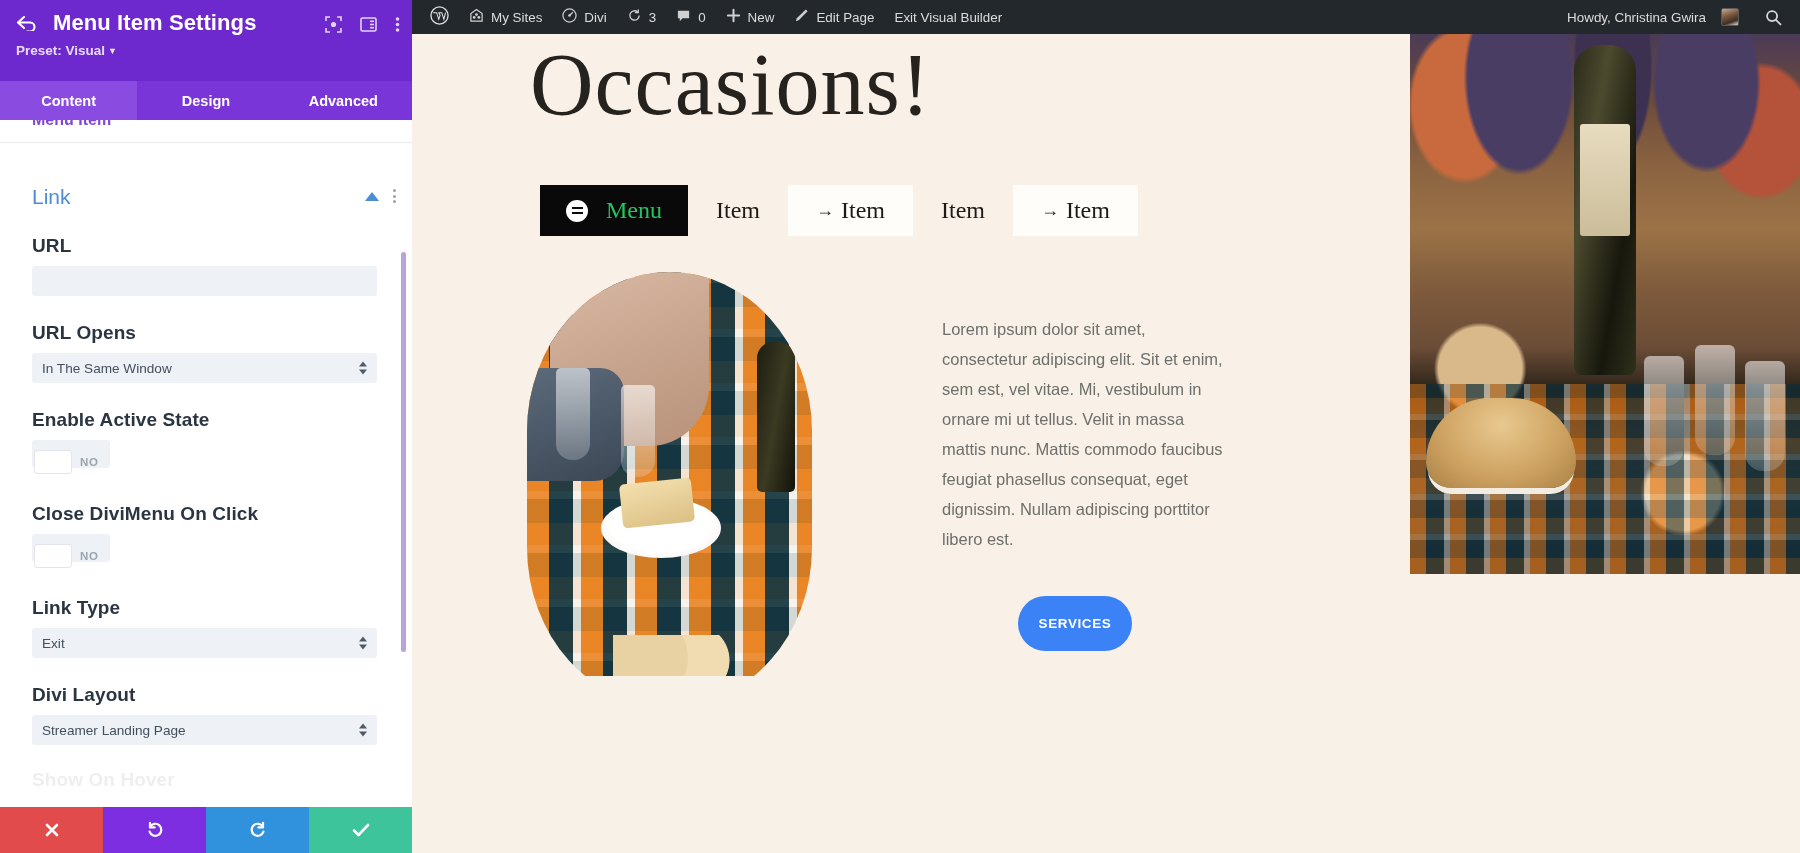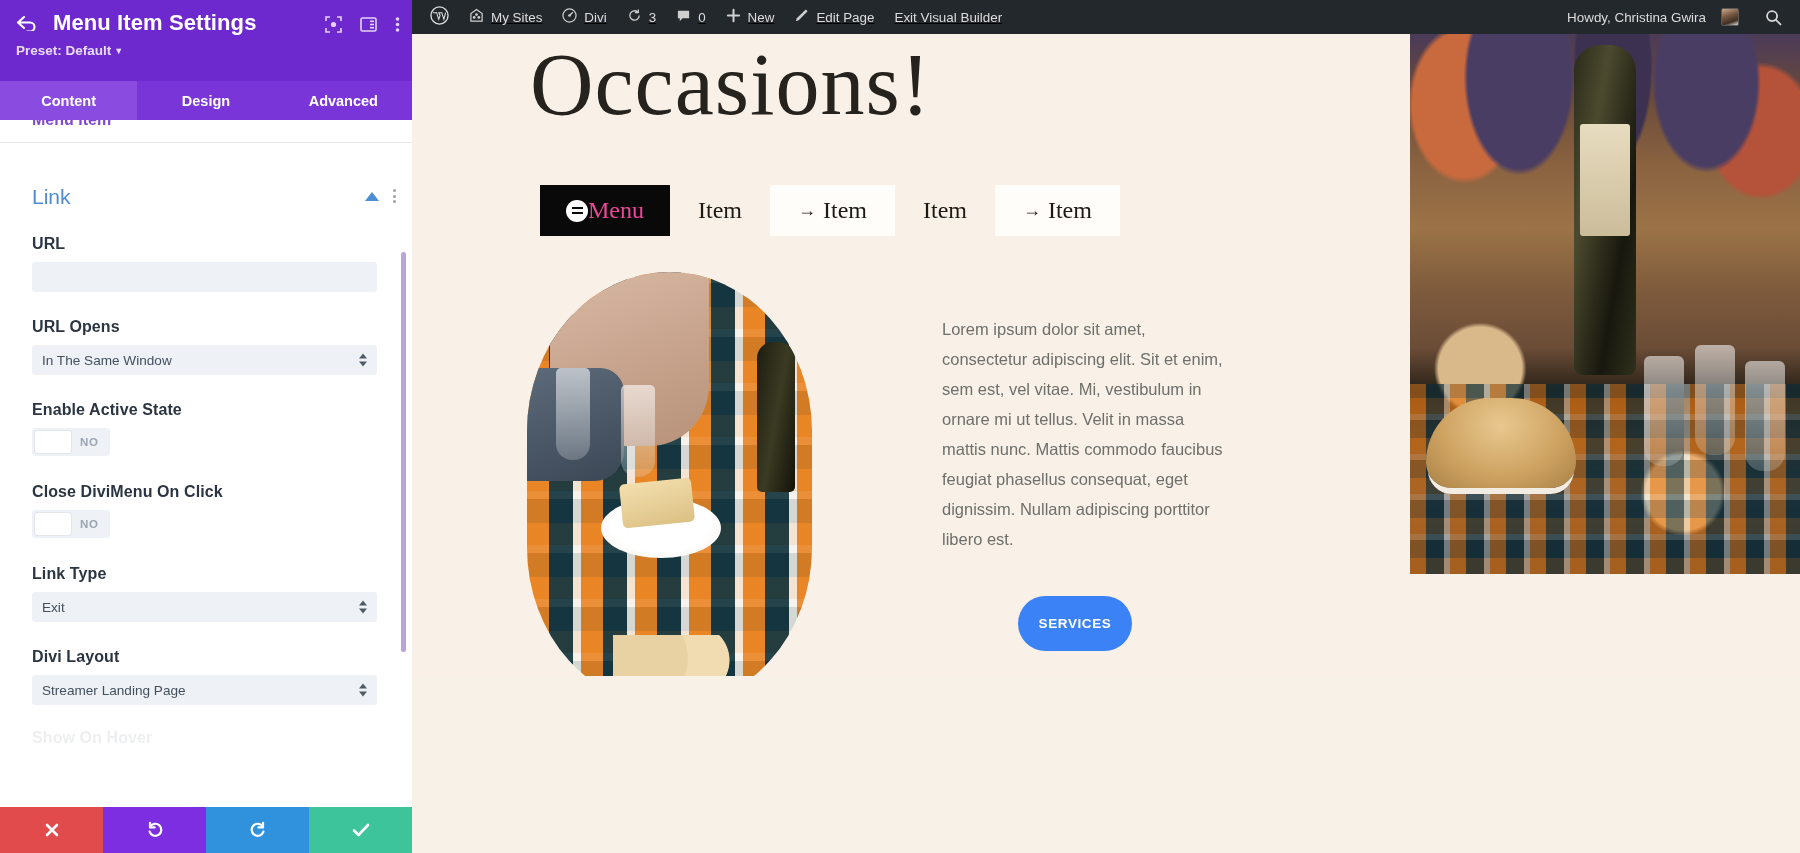--- a/index.html
+++ b/index.html
@@ -78,21 +78,21 @@
   .chev-up {
     width: 0; height: 0; cursor: pointer;
     border-left: 7px solid transparent; border-right: 7px solid transparent;
     border-bottom: 9px solid #4c8dd3;
   }
   .dots-v { display:flex; flex-direction:column; gap:2.5px; cursor:pointer; }
   .dots-v i { width: 3px; height: 3px; background: #9aa3ad; border-radius: 50%; display:block;}
 
   .field { padding: 0 36px 0 32px; margin-top: 26px; }
   .field-label {
-    font-size: 16px; font-weight: 700; color: #2b3542;
+    font-size: 19px; font-weight: 700; color: #2b3542;
     margin-bottom: 9px; letter-spacing: .1px;
   }
   .input-text {
     width: 345px; height: 30px; background: #eef1f6;
     border: none; border-radius: 3px; outline: none;
     font-size: 13.5px; color: #47515e; padding: 0 10px;
     font-family: "Liberation Sans", sans-serif;
   }
   .select-box {
     width: 345px; height: 30px; background: #eef1f6;
@@ -109,21 +109,21 @@
     border-right: 4.5px solid transparent; border-bottom: 5px solid #4f5b68;
   }
   .select-arrows .dn {
     width: 0; height: 0; border-left: 4.5px solid transparent;
     border-right: 4.5px solid transparent; border-top: 5px solid #4f5b68;
   }
 
   .toggle-wrap {
     display: inline-flex; align-items: center;
     background: #eef1f6; border-radius: 3px; height: 28px;
-    padding: 0 12px 0 0; cursor: pointer;
+    padding: 16px 12px 0 0; cursor: pointer;
   }
   .toggle-knob {
     width: 36px; height: 22px; background: #ffffff;
     border-radius: 3px; margin: 0 9px 0 3px;
     box-shadow: 0 0 0 1px #e2e6ec;
   }
   .toggle-txt { font-size: 11.5px; font-weight: 700; color: #9aa5b1; letter-spacing: .6px; }
 
   .scrollbar-track {
     position: absolute; right: 3px; top: 126px; width: 5px; bottom: 180px;
@@ -142,21 +142,21 @@
     flex: 1; display: flex; align-items: center; justify-content: center;
     color: #fff; cursor: pointer; font-size: 19px; line-height: 1;
   }
   .sp-btn.cancel  { background: #e24b4b; }
   .sp-btn.undo    { background: #7d2ee0; }
   .sp-btn.redo    { background: #3092dd; }
   .sp-btn.save    { background: #3ec49a; }
 
   
   .main-area {
-    flex: 1; position: relative; background: #f9f1e7; height: 676px; overflow: hidden; text-decoration: underline;
+    flex: 1; position: relative; background: #f9f1e7; height: 676px; overflow: hidden;
   }
 
   
   .wp-bar {
     height: 34px; background: #23282d; display: flex; align-items: center;
     color: #dcdcdc; font-size: 13.4px; padding-left: 8px; position: relative;
     z-index: 10;
   }
   .wp-item {
     display: flex; align-items: center; gap: 7px;
@@ -229,22 +229,22 @@
     font-family: "Liberation Serif", serif;
     font-size: 88px; font-weight: 400; color: #26231f;
     letter-spacing: 1px; line-height: 1.05;
   }
 
   .menu-row {
     position: absolute; left: 128px; top: 151px;
     display: flex; align-items: center; gap: 0px;
   }
   .menu-pill {
-    background: #090909; color: #ec4899;
-    padding: 12px 26px; display: flex; align-items: center; gap: 0;
+    background: #090909; color: #22c55e;
+    padding: 12px 26px; display: flex; align-items: center; gap: 18px;
     font-family: "Liberation Serif", serif; font-size: 24px;
     cursor: pointer; min-width: 110px; justify-content: space-between;
   }
   .burger-circle {
     width: 22px; height: 22px; border-radius: 50%; background: #fff;
     display: flex; flex-direction: column; align-items: center; justify-content: center; gap: 3px;
   }
   .burger-circle i { display:block; width: 11px; height: 1.6px; background: #090909; }
 
   .menu-item {
@@ -357,21 +357,21 @@
         </span>
         <span class="ic">
           <svg width="5" height="17" viewBox="0 0 5 17">
             <circle cx="2.5" cy="3" r="1.8" fill="#e3d3f7"></circle>
             <circle cx="2.5" cy="8.5" r="1.8" fill="#e3d3f7"></circle>
             <circle cx="2.5" cy="14" r="1.8" fill="#e3d3f7"></circle>
           </svg>
         </span>
       </div>
       <div class="sp-preset">
-        <span>Preset: Default</span><span class="caret">▼</span>
+        <span>Preset: Visual</span><span class="caret">▼</span>
       </div>
     </div>
 
     <nav class="sp-tabs">
       <div class="sp-tab active">Content</div>
       <div class="sp-tab">Design</div>
       <div class="sp-tab">Advanced</div>
     </nav>
 
     <div class="sp-body">

